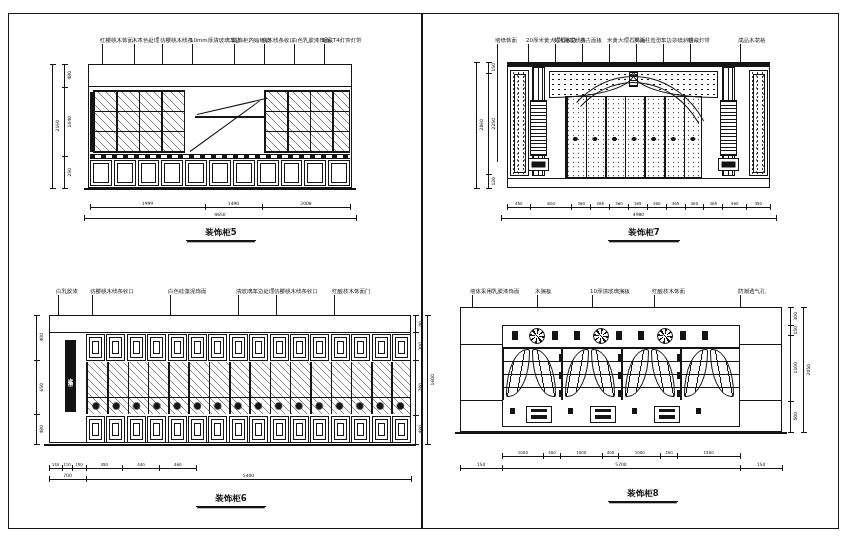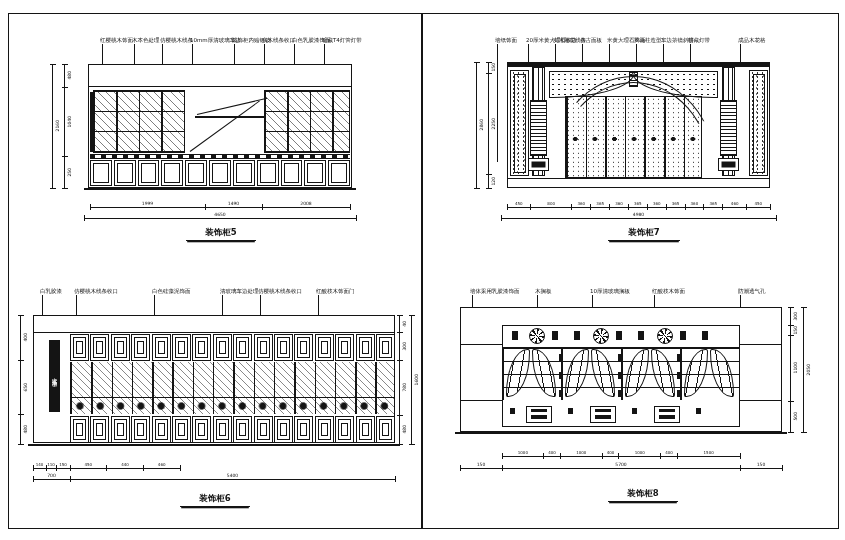--- a/index.html
+++ b/index.html
@@ -204,21 +204,21 @@
     <span style="flex:365">365</span>
     <span style="flex:460">460</span>
     <span style="flex:450">450</span>
   </div>
   <div class="dimh" style="left:79px;top:210px;width:275px">
     <span style="flex:1">4980</span>
   </div>
   <div class="title" style="left:186px;top:227px;width:72px">装饰柜7</div>
 </div>
 
-<div class="view" id="v6" style="left:0;top:270px;width:422px;height:270px">
+<div class="view" id="v6" style="left:16px;top:270px;width:422px;height:270px">
   <div class="ann" style="left:40px;top:18px"><em>白乳胶漆</em><span class="lead" style="height:76px"></span></div>
   <div class="ann" style="left:74px;top:18px"><em>仿樱桃木线条收口</em><span class="lead" style="height:60px"></span></div>
   <div class="ann" style="left:152px;top:18px"><em>白色硅藻泥饰面</em><span class="lead" style="height:32px"></span></div>
   <div class="ann" style="left:220px;top:18px"><em>清玻璃车边处理</em><span class="lead" style="height:82px"></span></div>
   <div class="ann" style="left:258px;top:18px"><em>仿樱桃木线条收口</em><span class="lead" style="height:52px"></span></div>
   <div class="ann" style="left:316px;top:18px"><em>红酸枝木饰面门</em><span class="lead" style="height:52px"></span></div>
 
   <div class="wall" style="left:33px;top:45px;width:362px;height:128px"></div>
   <div class="ln" style="left:33px;top:62px;width:362px;height:1px"></div>
   <div class="sign" style="left:49px;top:70px;width:11px;height:72px">

